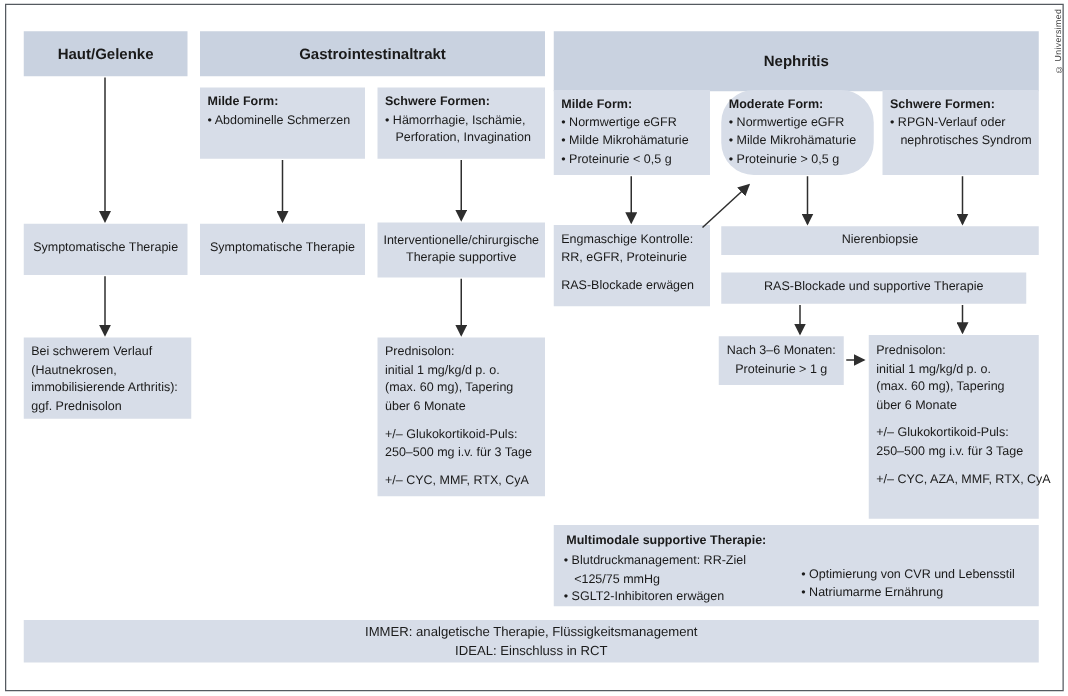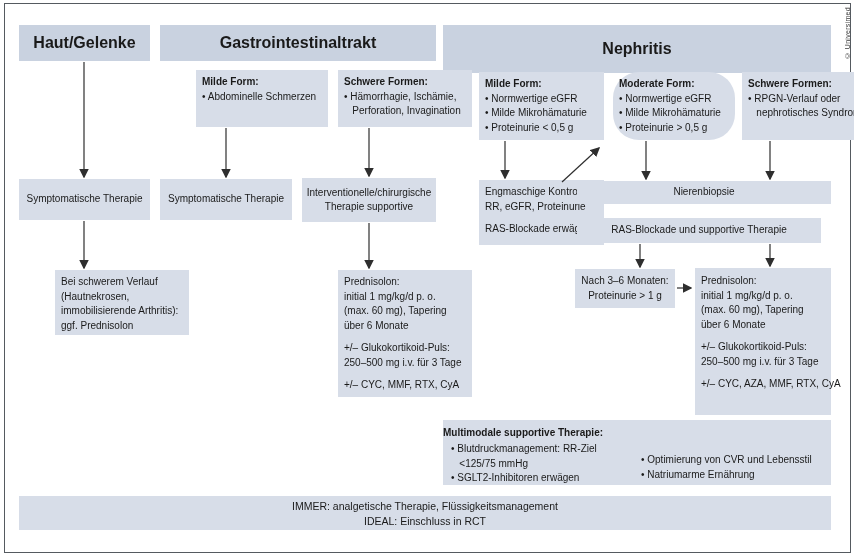--- a/index.html
+++ b/index.html
@@ -8,45 +8,45 @@
     font-family:"Liberation Sans", sans-serif; color:var(--text,#1a1a1a);
     overflow:hidden;
   }
   .frame {
     position:absolute; left:4px; top:3px; width:845px; height:548px;
     border:1px solid #555a60; pointer-events:none;
   }
   .hdr {
     position:absolute; background:var(--header-fill,#c9d2e0);
     display:flex; align-items:center; justify-content:center;
-    font-weight:bold; font-size:16px;
+    font-weight:bold; font-size:12px;
   }
   .box {
     position:absolute; background:var(--box-fill,#d7dde8);
     font-size:10px; line-height:14.5px;
   }
-  .pad { padding:5px 6px;margin-left:36px; }
+  .pad { padding:5px 6px; }
   .center {
     display:flex; flex-direction:column; align-items:center; justify-content:center;
     text-align:center;
   }
   .box-title { font-weight:bold; white-space:pre; }
   .pre { white-space:pre; }
   .para { white-space:pre; }
   .para + .para { margin-top:8px; }
   .footer-line { text-align:center; white-space:pre; }
   .footer-bold { font-weight:normal; }
   svg.arrows { position:absolute; left:0; top:0; pointer-events:none; }
   svg.arrows line { stroke:var(--arrow,#2e2e2e); stroke-width:1.2; }
   svg.arrows .ah { fill:var(--arrow,#2e2e2e); }
   .copyright {
     position:absolute; top:7px; right:3px; font-size:7px; color:#3c3c3c;
     writing-mode:vertical-rl; transform:rotate(180deg); letter-spacing:0.3px;
   }
-  .mm-title { position:absolute; left:0; top:6px; font-weight:bold; white-space:pre; }
+  .mm-title { position:absolute; left:10px; top:6px; font-weight:bold; white-space:pre; }
   .mm-left  { position:absolute; left:8px; top:22px; white-space:pre; }
   .mm-right { position:absolute; left:198px; top:33px; white-space:pre; }
 </style>
 </head>
 <body>
 
 <div id="page" style="--header-fill: #c9d2e0; --box-fill: #d7dde8; --arrow: #2e2e2e; --text: #1a1a1a;">
   <div class="frame"></div>
 
   <div class="hdr" style="left:19px; top:25px; width:131px; height:36px;">Haut/Gelenke</div>

